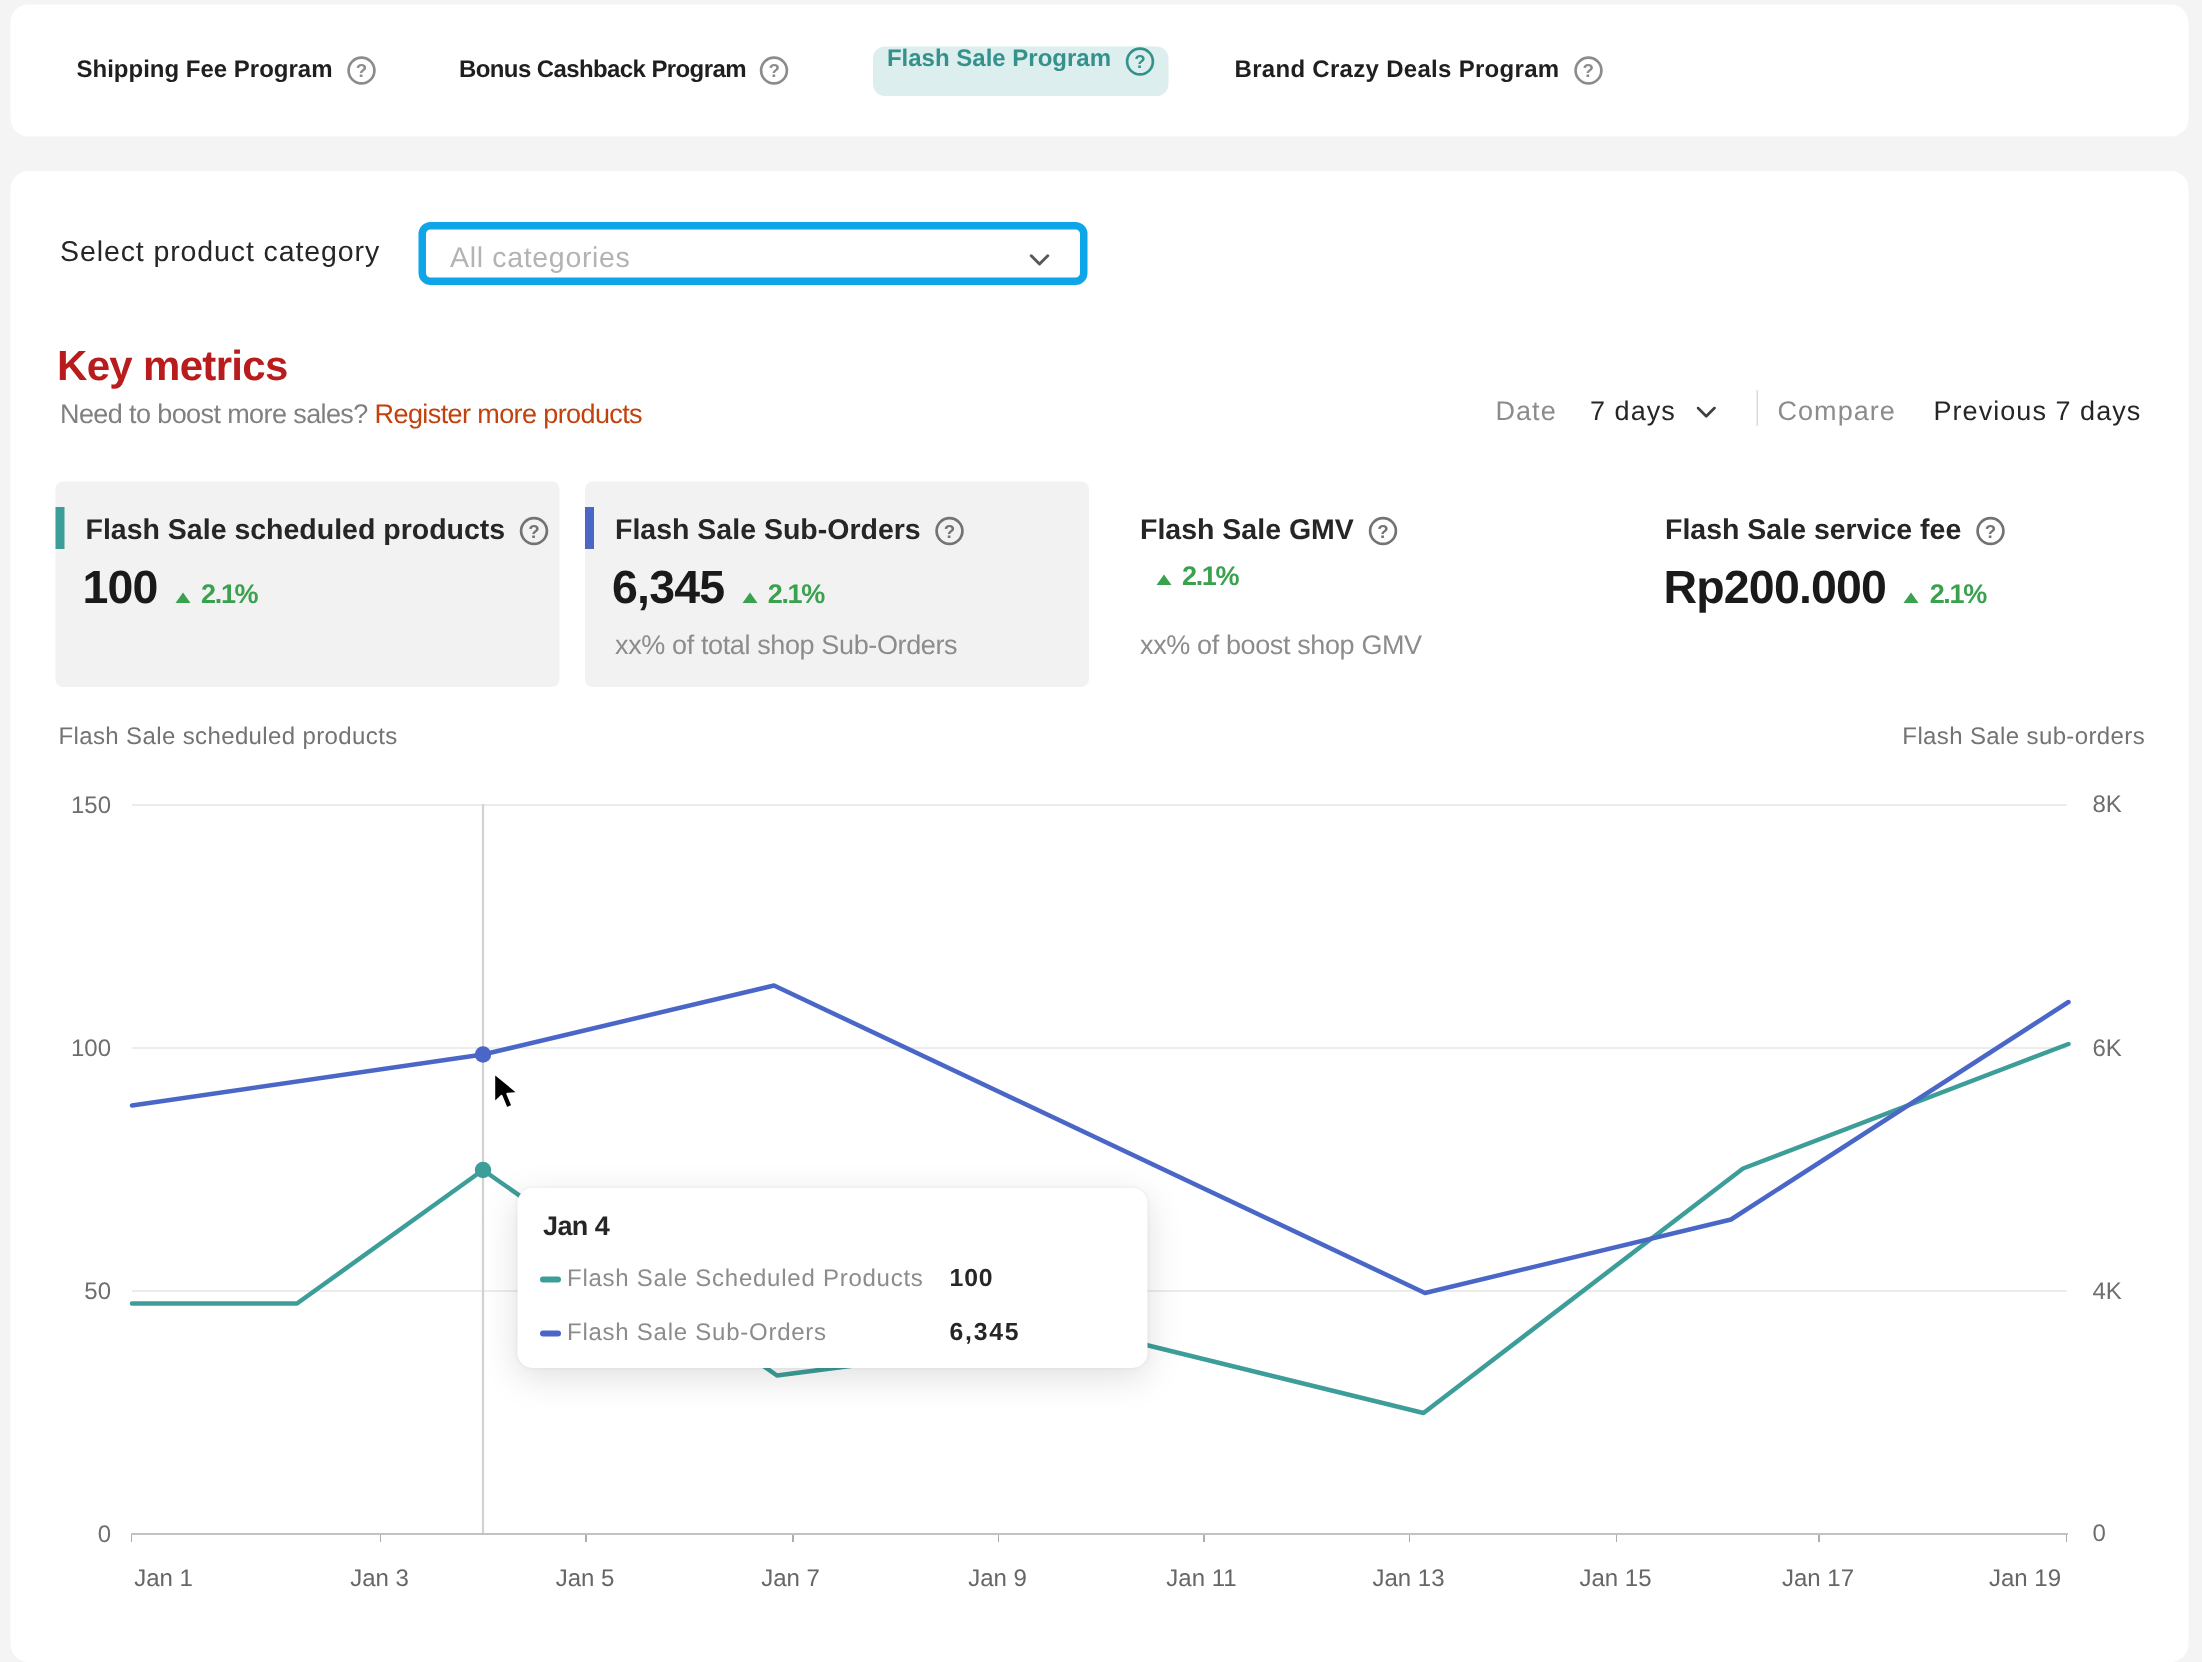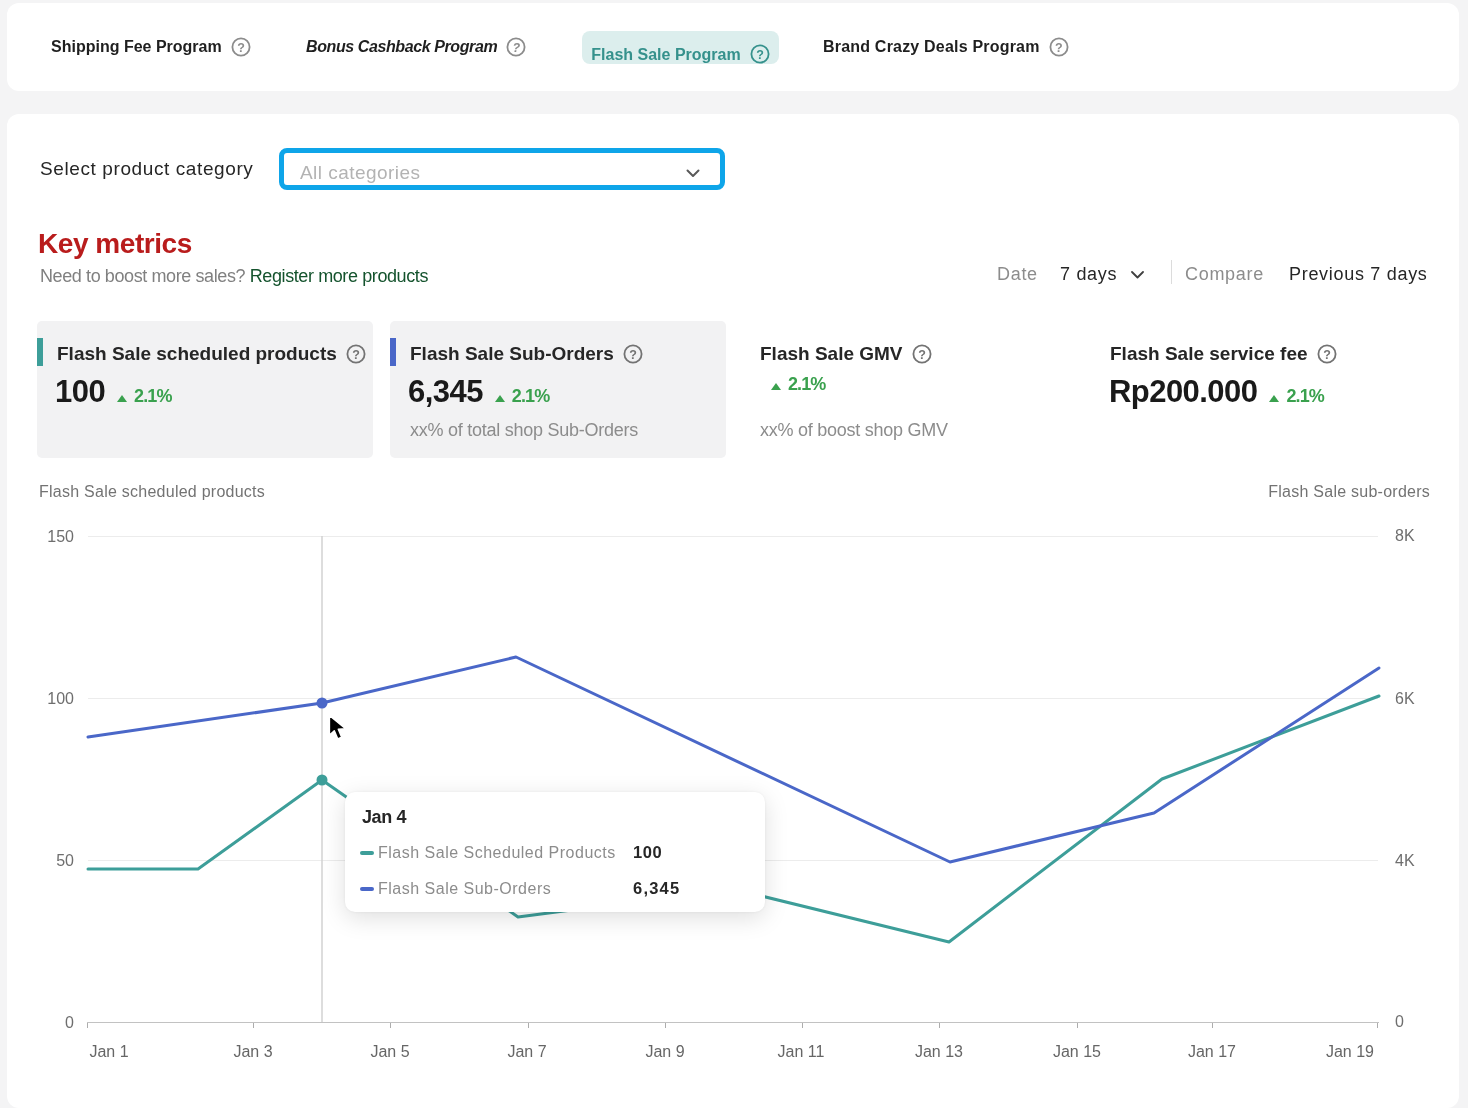--- a/index.html
+++ b/index.html
@@ -1,27 +1,27 @@
 <!DOCTYPE html>
 <html><head>
 <meta charset="utf-8">
 <style>
 * { margin:0; padding:0; box-sizing:border-box; }
 html,body { width:1468px; height:1108px; background:#f4f4f5; font-family:"Liberation Sans", sans-serif; overflow:hidden; }
 .abs { position:absolute; }
 .topbar { position:absolute; left:7px; top:3px; width:1452px; height:88px; background:#fff; border-radius:12px; }
 .tab { position:absolute; top:4px; height:86px; display:flex; align-items:center; gap:9px; font-size:16px; font-weight:700; color:#1f1f1f; }
-.pill { position:absolute; left:582px; top:31px; width:197px; height:33px; background:#dceeed; border-radius:8px; display:flex; align-items:flex-end; justify-content:center; gap:9px; font-size:16px; font-weight:700; color:#35918c; }
+.pill { position:absolute; left:582px; top:31px; width:197px; height:33px; background:#dceeed; border-radius:8px; display:flex; align-items:flex-start; justify-content:center; gap:9px; font-size:16px; font-weight:700; color:#35918c; }
 .panel { position:absolute; left:7px; top:114px; width:1452px; height:994px; background:#fff; border-radius:12px; }
 .sel-label { position:absolute; left:40px; top:158px; font-size:19px; letter-spacing:0.6px; color:#262626; }
 .selbox { position:absolute; left:279px; top:148px; width:446px; height:42px; background:#fff; border:5px solid #0ea5e9; border-radius:8px; }
 .selph { position:absolute; left:16px; top:9px; font-size:19px; letter-spacing:0.45px; color:#b3b3b3; }
 .km { position:absolute; left:38px; top:228px; font-size:28px; font-weight:700; color:#b91c1c; letter-spacing:-0.45px; }
 .kmsub { position:absolute; left:40px; top:266px; font-size:18px; letter-spacing:-0.4px; color:#808080; }
-.kmsub a { color:#14532d; text-decoration:none; }
+.kmsub a { color:#c2410c; text-decoration:none; }
 .vsep { position:absolute; left:1171px; top:260px; width:1px; height:24px; background:#dcdcdc; }
 .daterow { position:absolute; top:264px; font-size:18px; letter-spacing:0.7px; white-space:nowrap; }
 .card { position:absolute; top:321px; width:336px; height:137px; background:#f2f2f3; border-radius:5px; }
 .cardbare { position:absolute; top:321px; }
 .accent { position:absolute; left:0; top:17px; width:6px; height:28px; }
 .ctitle { position:absolute; left:20px; top:22px; font-size:19px; font-weight:700; color:#262626; display:flex; align-items:center; gap:9px; white-space:nowrap; }
 .cval { position:absolute; left:18px; top:53px; display:flex; align-items:baseline; }
 .bignum { font-size:31px; font-weight:700; color:#1a1a1a; letter-spacing:-0.55px; }
 .green { font-size:18px; font-weight:700; color:#3aa14e; letter-spacing:-0.9px; display:flex; align-items:baseline; gap:7px; margin-left:12px; }
 .tri { width:0; height:0; border-left:5.4px solid transparent; border-right:5.4px solid transparent; border-bottom:7.2px solid #3aa14e; margin-bottom:3.5px; align-self:baseline; }
@@ -39,21 +39,21 @@
 <body>
 <div class="topbar"></div>
 <div class="panel"></div>
 
 <div class="tab" style="left:51px;">Shipping Fee Program
   <svg class="qicon" width="20" height="20" viewBox="0 0 20 20">
       <circle cx="10" cy="10" r="8.6" stroke="#8c8c8c" stroke-width="1.8" fill="none"></circle>
       <text x="10" y="14.5" font-size="12.5" font-weight="700" fill="#8c8c8c" text-anchor="middle" font-family="Liberation Sans">?</text>
     </svg>
 </div>
-<div class="tab" style="left:306px; letter-spacing:-0.4px;font-style:italic;">Bonus Cashback Program
+<div class="tab" style="left:306px; letter-spacing:-0.4px;">Bonus Cashback Program
   <svg class="qicon" width="20" height="20" viewBox="0 0 20 20">
       <circle cx="10" cy="10" r="8.6" stroke="#8c8c8c" stroke-width="1.8" fill="none"></circle>
       <text x="10" y="14.5" font-size="12.5" font-weight="700" fill="#8c8c8c" text-anchor="middle" font-family="Liberation Sans">?</text>
     </svg>
 </div>
 <div class="pill">Flash Sale Program
   <svg class="qicon" width="20" height="20" viewBox="0 0 20 20">
       <circle cx="10" cy="10" r="8.6" stroke="#35918c" stroke-width="1.8" fill="none"></circle>
       <text x="10" y="14.5" font-size="12.5" font-weight="700" fill="#35918c" text-anchor="middle" font-family="Liberation Sans">?</text>
     </svg>

